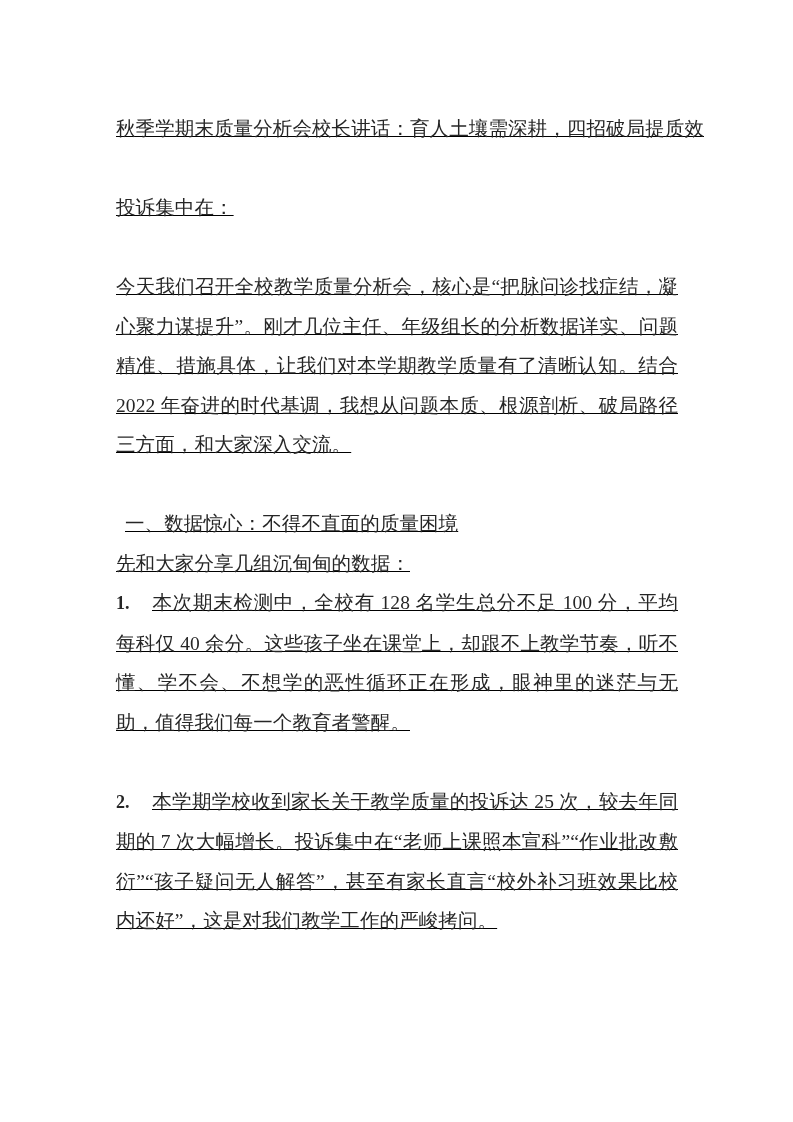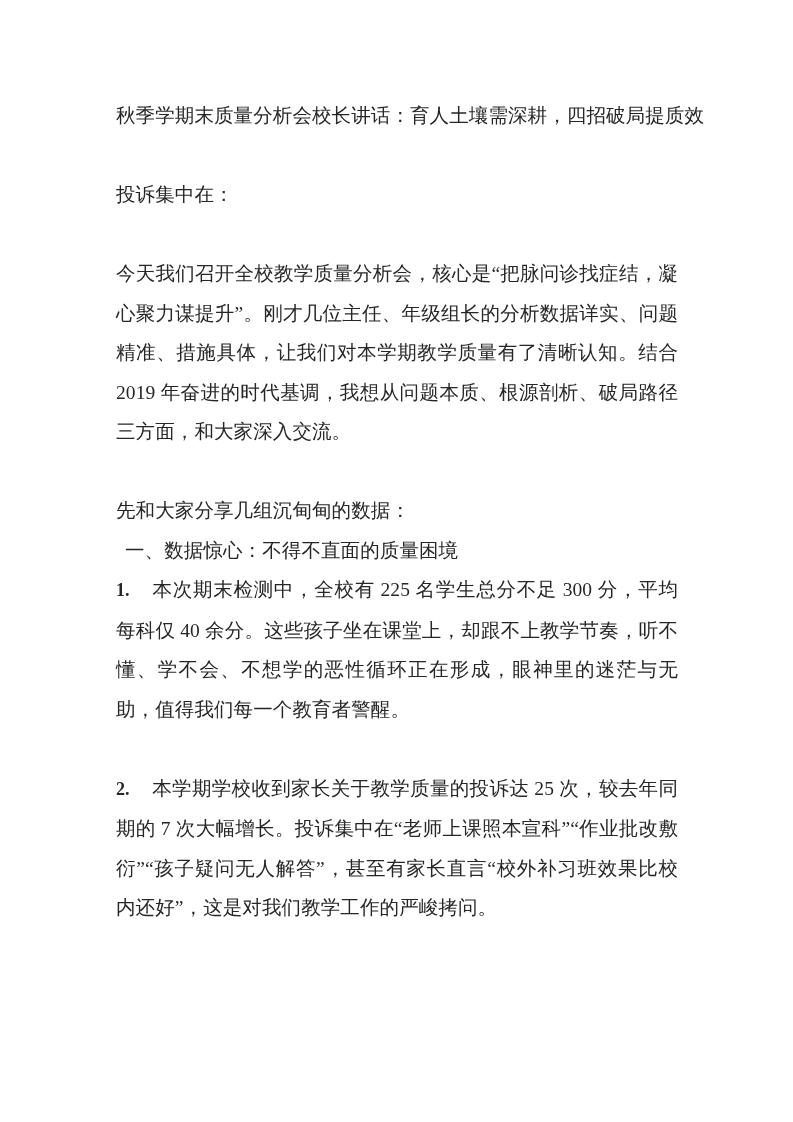--- a/index.html
+++ b/index.html
@@ -15,22 +15,23 @@
     height: 1122px;
     margin: 0 auto;
     background: #ffffff;
     overflow: hidden;
     box-sizing: border-box;
   }
 
   .doc-body {
     position: absolute;
     left: 116px;
-    top: 96px;
+    top: 109px;
     width: 562px;
+    text-decoration: underline;
   }
 
   .line,
   .para {
     font-family: "Liberation Serif", "DejaVu Serif", serif;
     font-size: 19.5px;
     line-height: 39.5px;
     color: #262626;
     text-align: justify;
     text-justify: inter-character;
@@ -87,30 +88,30 @@
   <div class="doc-body">
 
     <p class="line title-line">秋季学期末质量分析会校长讲话：育人土壤需深耕，四招破局提质效</p>
 
     <div class="gap-1"></div>
 
     <p class="line salutation">投诉集中在：</p>
 
     <div class="gap-2"></div>
 
-    <p class="para">今天我们召开全校教学质量分析会，核心是“把脉问诊找症结，凝心聚力谋提升”。刚才几位主任、年级组长的分析数据详实、问题精准、措施具体，让我们对本学期教学质量有了清晰认知。结合 2019 年奋进的时代基调，我想从问题本质、根源剖析、破局路径三方面，和大家深入交流。</p>
+    <p class="para">今天我们召开全校教学质量分析会，核心是“把脉问诊找症结，凝心聚力谋提升”。刚才几位主任、年级组长的分析数据详实、问题精准、措施具体，让我们对本学期教学质量有了清晰认知。结合 2022 年奋进的时代基调，我想从问题本质、根源剖析、破局路径三方面，和大家深入交流。</p>
 
     <div class="gap-2"></div>
 
+    <p class="line section-heading">一、数据惊心：不得不直面的质量困境</p>
+
     <p class="line lead-in">先和大家分享几组沉甸甸的数据：</p>
 
-    <p class="line section-heading">一、数据惊心：不得不直面的质量困境</p>
-
     <p class="para list-item">
-      <span class="num spaced">1.</span><span>本次期末检测中，全校有 225 名学生总分不足 300 分，平均每科仅 40 余分。这些孩子坐在课堂上，却跟不上教学节奏，听不懂、学不会、不想学的恶性循环正在形成，眼神里的迷茫与无助，值得我们每一个教育者警醒。</span>
+      <span class="num spaced">1.</span><span>本次期末检测中，全校有 128 名学生总分不足 100 分，平均每科仅 40 余分。这些孩子坐在课堂上，却跟不上教学节奏，听不懂、学不会、不想学的恶性循环正在形成，眼神里的迷茫与无助，值得我们每一个教育者警醒。</span>
     </p>
 
     <div class="gap-2"></div>
 
     <p class="para list-item">
       <span class="num spaced">2.</span><span>本学期学校收到家长关于教学质量的投诉达 25 次，较去年同期的 7 次大幅增长。投诉集中在“老师上课照本宣科”“作业批改敷衍”“孩子疑问无人解答”，甚至有家长直言“校外补习班效果比校内还好”，这是对我们教学工作的严峻拷问。</span>
     </p>
 
   </div>
 

